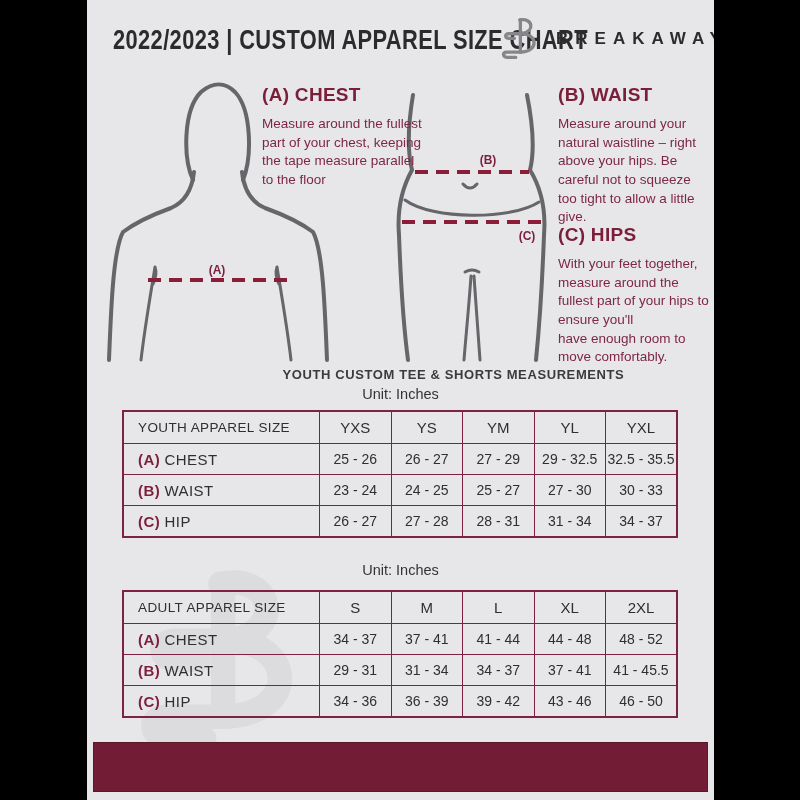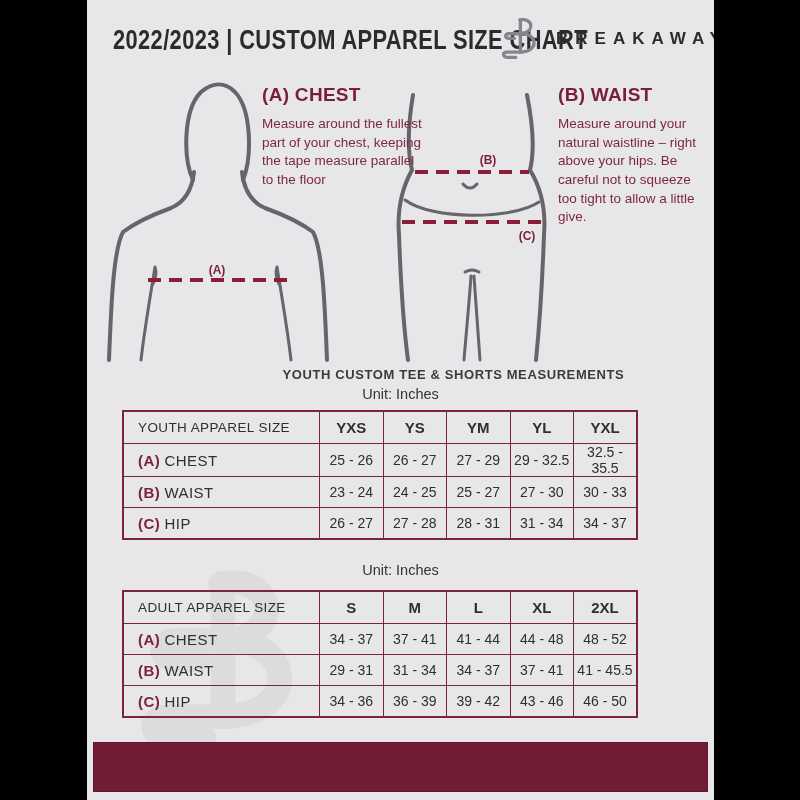--- a/index.html
+++ b/index.html
@@ -29,25 +29,25 @@
   .guide h3{margin:0;font-size:19px;font-weight:bold;color:#7a1e3a;letter-spacing:.3px;}
   .guide p{margin:9px 0 0 0;font-size:13.5px;line-height:1.38;color:#7e2743;white-space:pre-line;}
   .guide-a{left:175px;top:84px;width:162px;}
   .guide-b{left:471px;top:84px;width:150px;}
   .guide-c{left:471px;top:224px;width:158px;}
 
   
   .tbl-title{position:absolute;left:0;width:733px;text-align:center;font-size:13px;font-weight:bold;
              color:#3b3b3d;letter-spacing:.6px;}
   .tbl-unit{position:absolute;left:0;width:627px;text-align:center;font-size:14.5px;color:#333;}
-  .sizes{position:absolute;left:35px;border-collapse:collapse;table-layout:fixed;width:516px;
+  .sizes{position:absolute;left:35px;border-collapse:collapse;table-layout:fixed;width:556px;
          border:2px solid #7d2341;background:transparent;}
   .sizes th,.sizes td{border:1px solid #7d2341;height:30px;text-align:center;padding:0;
                       color:#2f2f2f;font-size:14px;}
-  .sizes th{height:31px;font-size:15px;font-weight:bold;}
+  .sizes th{height:31px;font-size:15px;font-weight:normal;}
   .sizes .lab{width:181px;text-align:left;padding-left:14px;font-size:13.5px;letter-spacing:.4px;}
   .sizes th.lab{font-weight:normal;font-size:13.5px;}
   .sizes td.lab{font-size:15px;}
   .pfx{color:#7c1f3b;font-weight:bold;}
   .t-youth-title{top:367px;} .t-youth-unit{top:386px;} .t-youth{top:410px;}
   .t-adult-title{top:543px;} .t-adult-unit{top:562px;} .t-adult{top:590px;border-radius:27px;}
 
   
   .footer-bar{position:absolute;left:6px;right:6px;top:742px;height:48px;background:#731c35;
               border:1px solid #5e1629;}
@@ -107,20 +107,25 @@
     </svg>
 
     <div class="guide guide-a">
       <h3>(A) CHEST</h3>
       <p>Measure around the fullest part of your chest, keeping the tape measure parallel to the floor</p>
     </div>
     <div class="guide guide-b">
       <h3>(B) WAIST</h3>
       <p>Measure around your natural waistline – right above your hips. Be careful not to squeeze too tight to allow a little give.</p>
     </div>
+    <div class="guide guide-c">
+      <h3>(C) HIPS</h3>
+      <p>With your feet together, measure around the fullest part of your hips to ensure you'll
+have enough room to move comfortably.</p>
+    </div>
 
     <div class="tbl-title t-youth-title">YOUTH CUSTOM TEE &amp; SHORTS MEASUREMENTS</div>
     <div class="tbl-unit t-youth-unit">Unit: Inches</div>
     <table class="sizes t-youth">
       <tbody>
           <tr>
         <th class="lab">YOUTH APPAREL SIZE</th>
         <th>YXS</th>
         <th>YS</th>
         <th>YM</th>

